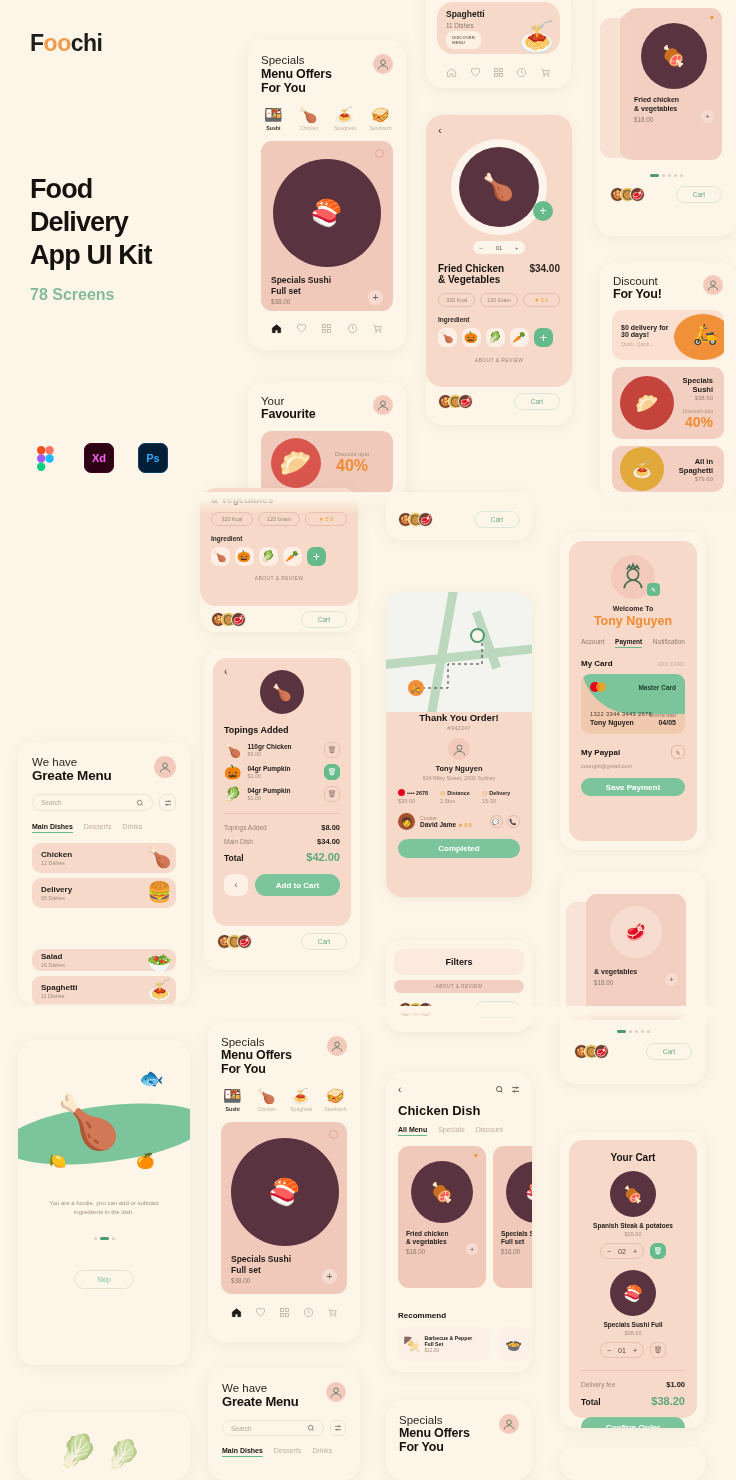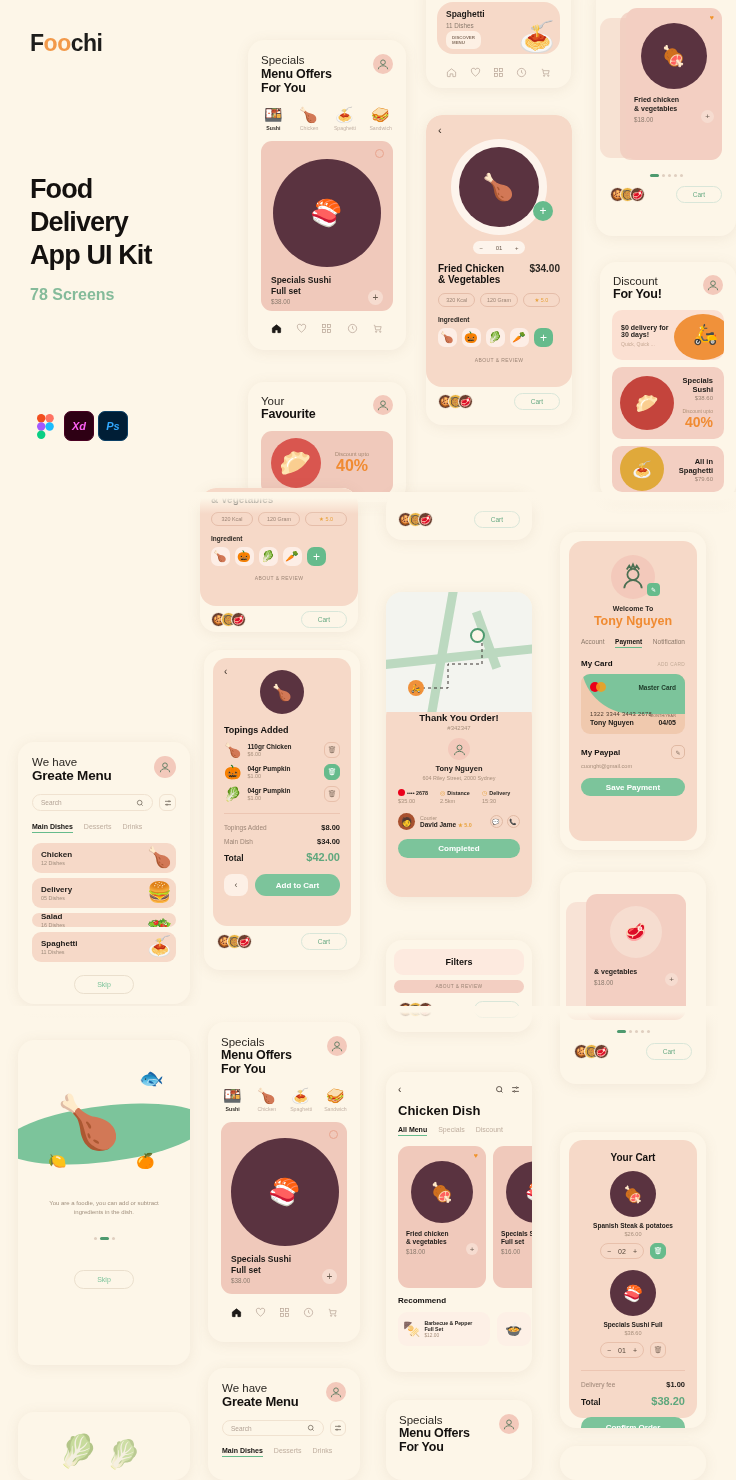--- a/index.html
+++ b/index.html
@@ -11,21 +11,21 @@
   }
   .stage { position: relative; width: 736px; height: 1480px; background: #fdf6e8; }
 
   
   .cover { position: absolute; left: 0; top: 0; width: 240px; height: 480px; padding: 30px; }
   .logo { font-size: 23px; font-weight: bold; letter-spacing: -.5px; color: #1d1d1b; }
   .logo .o1 { color: #f2994a; } .logo .o2 { color: #f2994a; }
   .cover h1 { margin-top: 116px; font-size: 27px; line-height: 1.22; font-weight: bold;
               color: #14110f; letter-spacing: -.9px; }
   .cover .sub { margin-top: 14px; font-size: 16px; font-weight: bold; color: #85bb9a; }
-  .badges { position: absolute; left: 30px; top: 411px; display: flex; gap: 4px; font-style: italic; }
+  .badges { position: absolute; left: 30px; top: 443px; display: flex; gap: 24px; }
   .badge { width: 30px; height: 30px; border-radius: 7px; display: flex; align-items: center;
            justify-content: center; font-size: 11px; font-weight: bold; color: #fff; }
   .b-fig { background: #fdf6e8; position: relative; }
   .b-xd { background: #2e0014; color: #ff61f6; border: 1px solid #4a0022; }
   .b-ps { background: #001e36; color: #31a8ff; border: 1px solid #0a3f66; }
 
   
   .phone { position: absolute; background: #fdf6e8; border-radius: 16px;
            box-shadow: 0 2px 14px rgba(140,110,80,.10); overflow: hidden; }
   .sheet { background: #f6d9c8; border-radius: 16px; }
@@ -594,21 +594,21 @@
           </div>
         <div class="ill">🍗</div>
       </div>
       <div class="listrow" style="height:30px;">
         <div>
             <div class="n">Delivery</div>
             <div class="d">05 Dishes</div>
           </div>
         <div class="ill">🍔</div>
       </div>
-      <div class="listrow" style="height:14px;">
+      <div class="listrow" style="height:22px;margin-top:36px;">
         <div>
             <div class="n">Salad</div>
             <div class="d">16 Dishes</div>
           </div>
         <div class="ill">🥗</div>
       </div>
       <div class="listrow" style="height:30px;">
         <div>
             <div class="n">Spaghetti</div>
             <div class="d">11 Dishes</div>
@@ -862,21 +862,21 @@
         <div class="dish" style="width:62px;height:62px;margin:7px auto 0;">
             <span class="glyph" style="font-size:19px;">🍣</span>
           </div>
         <div style="margin-top:7px;">
           <div class="fc-name" style="font-size:6.6px;">Specials Sushi</div>
           <div class="fc-name" style="font-size:6.6px;">Full set</div>
           <div class="fc-price">$16.00</div>
         </div>
       </div>
     </div>
-    <div style="padding:0 12px;margin-top:8px;font-size:8px;font-weight:bold;color:#14110f;">Recommend</div>
+    <div style="padding:0 12px;margin-top:23px;font-size:8px;font-weight:bold;color:#14110f;">Recommend</div>
     <div style="display:flex;gap:7px;padding:0 12px;margin-top:7px;overflow:hidden;">
       <div style="width:92px;height:34px;background:#fdf0e6;border-radius:9px;display:flex;align-items:center;padding:0 5px;flex:none;">
         <span style="font-size:14px;">🍢</span>
         <div style="margin-left:4px;">
           <div style="font-size:5.2px;font-weight:bold;color:#1d1a17;">Barbecue &amp; Pepper</div>
           <div style="font-size:5.2px;font-weight:bold;color:#1d1a17;">Full Set</div>
           <div style="font-size:4.8px;color:#a78f7c;margin-top:1px;">$12.00</div>
         </div>
       </div>
       <div style="width:34px;height:34px;background:#fdf0e6;border-radius:9px;display:flex;align-items:center;justify-content:center;flex:none;">

